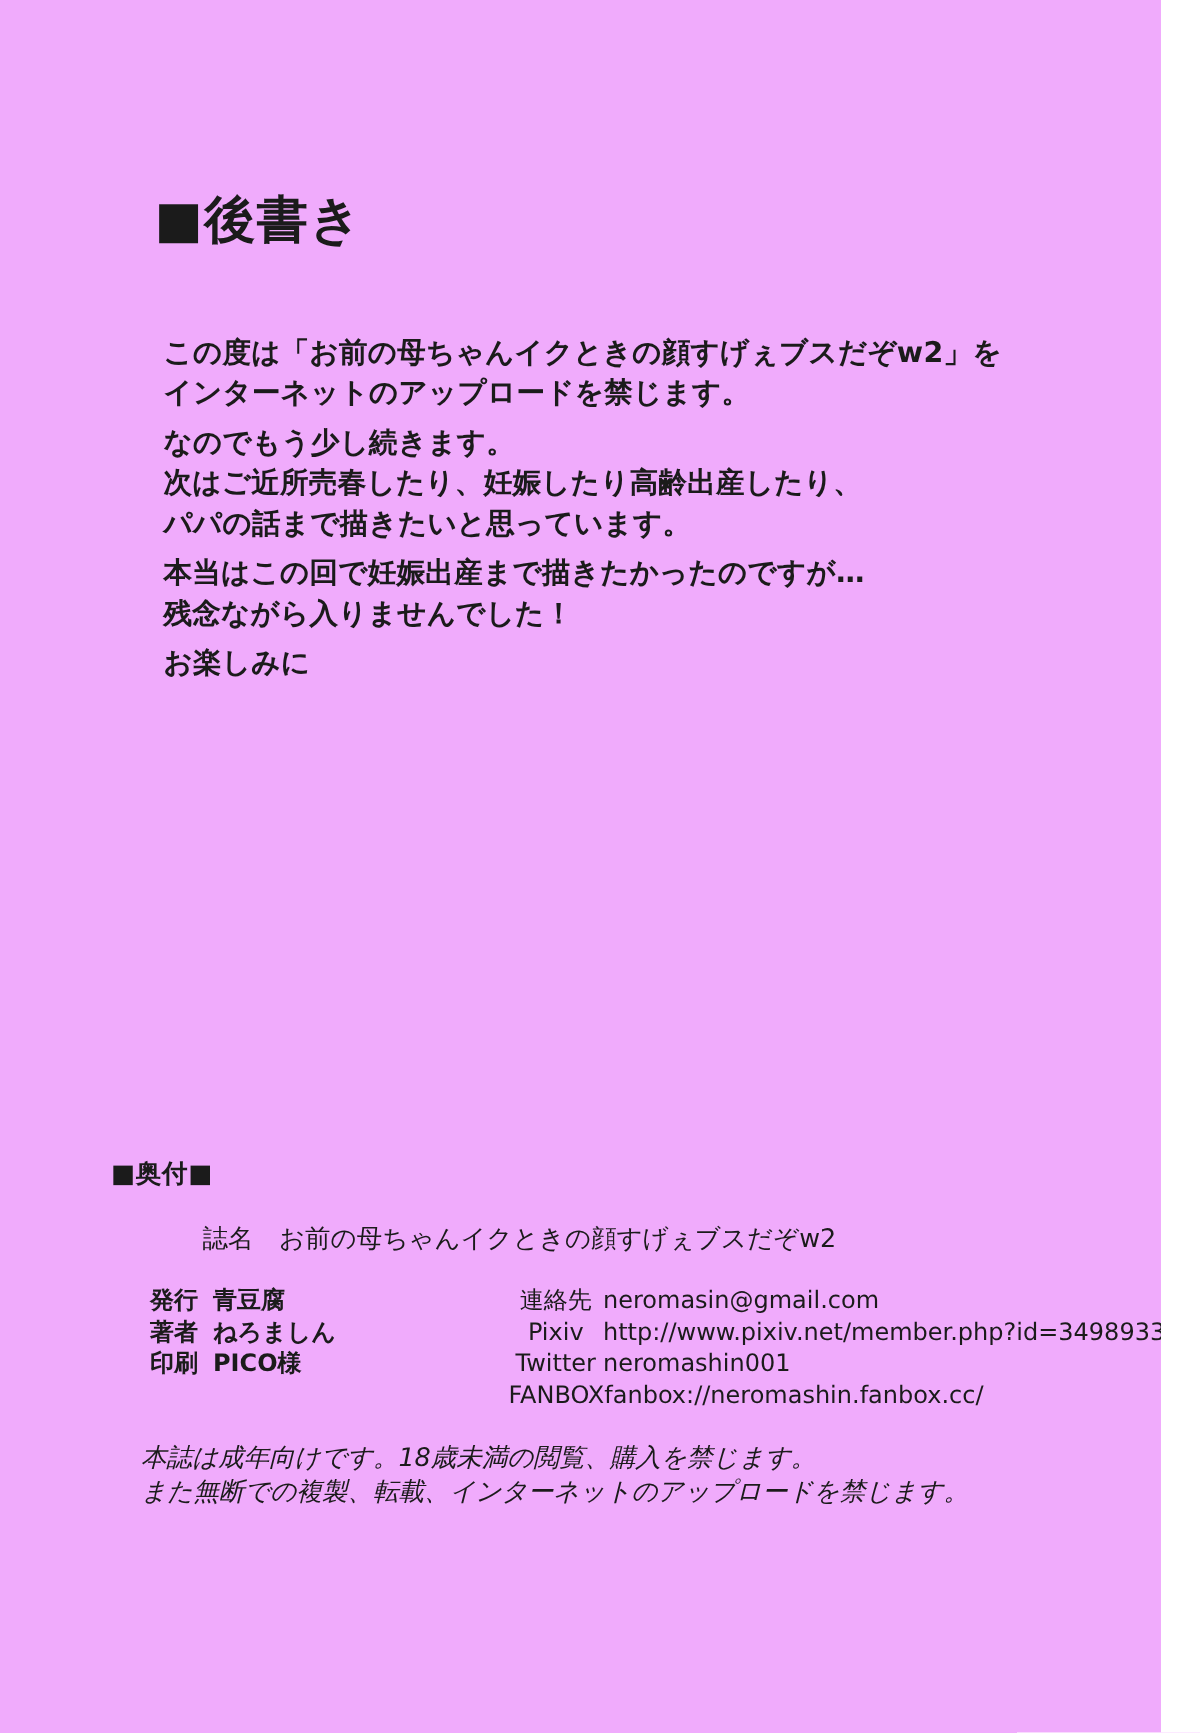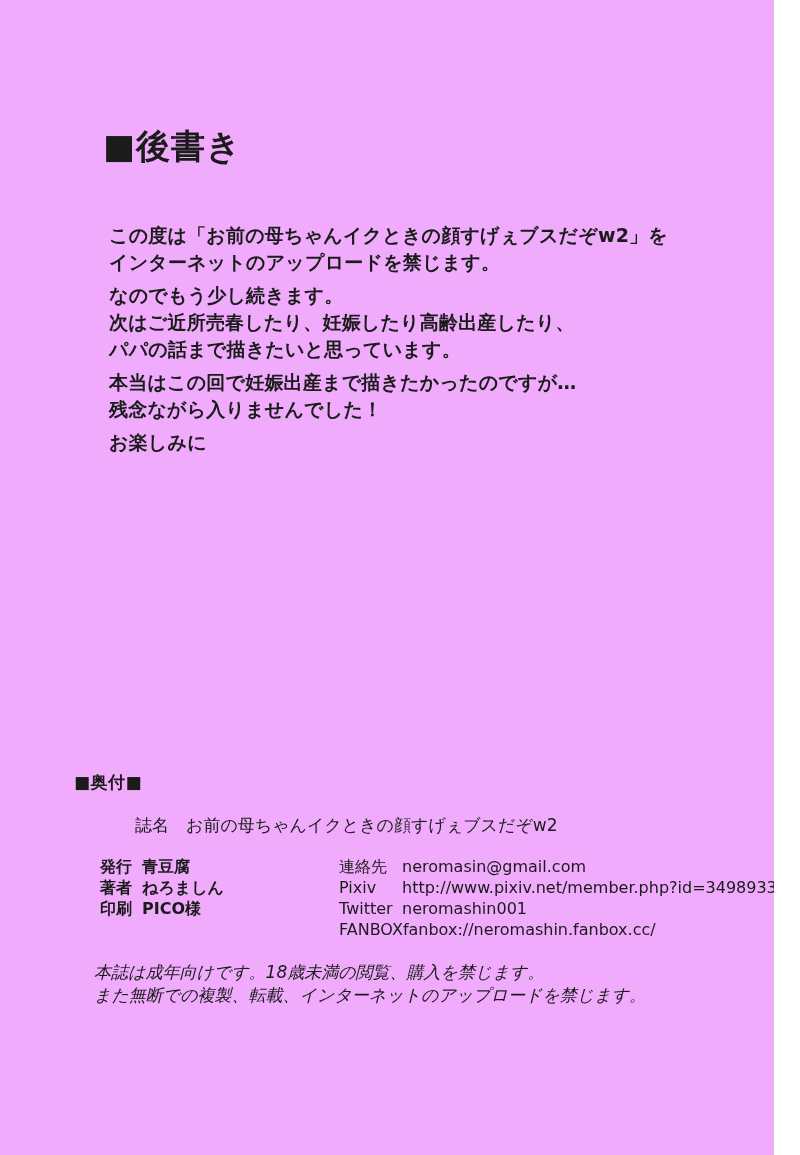--- a/index.html
+++ b/index.html
@@ -79,20 +79,21 @@
   .colophon-right {
     position: absolute;
     left: 339px;
     top: 856px;
     font-size: 16px;
     line-height: 21px;
   }
   .colophon-right .row {
     display: flex;
     white-space: nowrap;
+    text-align: center;
   }
   .colophon-right .label {
     min-width: 63px;
   }
 
   
   .notice {
     position: absolute;
     left: 94px;
     top: 961px;

